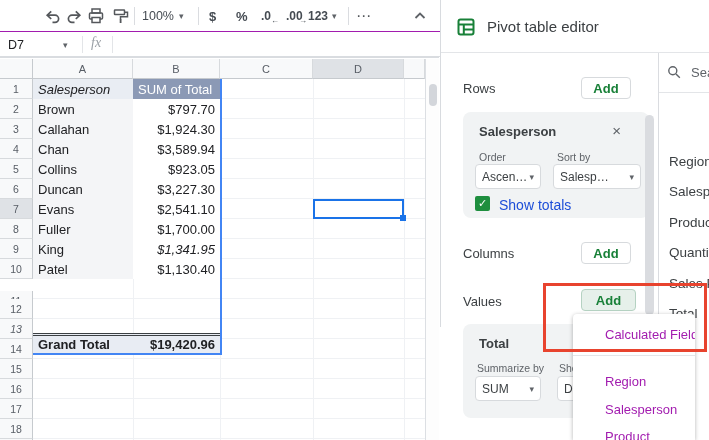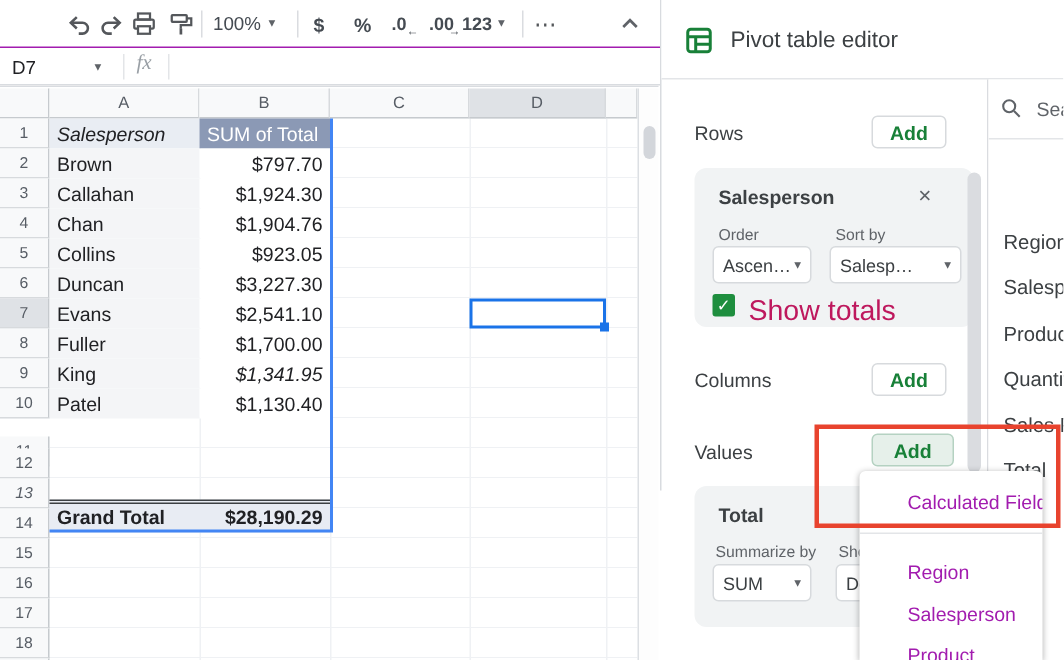--- a/index.html
+++ b/index.html
@@ -66,21 +66,21 @@
      font-family:"Liberation Sans",sans-serif;}
   .add-btn.hl{background:#e6f0ea;border-color:#b5d2c2;width:55px;}
   .card{position:absolute;left:22px;width:186px;background:#f1f3f4;border-radius:8px;}
   .card-title{position:absolute;left:16px;font-size:13px;font-weight:bold;color:#3c4043;}
   .close-x{position:absolute;right:28px;font-size:15px;color:#5f6368;cursor:pointer;line-height:14px;}
   .lbl-sm{position:absolute;font-size:10.5px;color:#5f6368;white-space:nowrap;}
   .dd{position:absolute;height:25px;background:#fff;border:1px solid #d7dadd;border-radius:4px;display:flex;align-items:center;
       justify-content:space-between;padding:0 6px;font-size:12px;color:#3c4043;cursor:pointer;white-space:nowrap;overflow:hidden;}
   .checkbox{position:absolute;width:15px;height:15px;background:#1e8e3e;border-radius:2px;color:#fff;font-size:11px;font-weight:bold;
       display:flex;align-items:center;justify-content:center;cursor:pointer;font-family:"DejaVu Sans",sans-serif;}
-  .chk-label{position:absolute;font-size:19px;color:#be185d;}
+  .chk-label{position:absolute;font-size:14px;color:#1d4ed8;}
   .panel-thumb{position:absolute;left:204px;top:115px;width:9px;height:200px;background:#dadce0;border-radius:5px;cursor:grab;z-index:5;}
   .panel-divider{position:absolute;left:217px;top:53px;width:1px;height:387px;background:#dadce0;}
 
   
   .field-list{position:absolute;left:218px;top:53px;width:51px;height:387px;overflow:hidden;background:#fff;}
   .fl-search{position:absolute;left:8px;top:7px;width:200px;height:24px;display:flex;align-items:center;gap:10px;color:#5f6368;
       font-size:13px;cursor:text;}
   .fl-divider{position:absolute;left:0;top:39px;width:51px;height:1px;background:#e3e5e8;}
   .fl-item{position:absolute;left:10px;width:150px;height:20px;font-size:13.5px;color:#3c4043;display:flex;align-items:center;
       cursor:pointer;white-space:nowrap;}
@@ -203,37 +203,37 @@
       </div>
 
     <div id="pivotCells">
         <div class="cell pvt-hdr-a" style="left: 33px; top: 21px; width: 100px;">Salesperson</div>
         <div class="cell pvt-hdr-b" style="left: 133px; top: 21px; width: 87px;">SUM of Total</div>
         <div class="cell pvt-name" style="left: 33px; top: 41px; width: 100px;">Brown</div>
         <div class="cell pvt-val right" style="left: 133px; top: 41px; width: 87px;">$797.70</div>
         <div class="cell pvt-name" style="left: 33px; top: 61px; width: 100px;">Callahan</div>
         <div class="cell pvt-val right" style="left: 133px; top: 61px; width: 87px;">$1,924.30</div>
         <div class="cell pvt-name" style="left: 33px; top: 81px; width: 100px;">Chan</div>
-        <div class="cell pvt-val right" style="left: 133px; top: 81px; width: 87px;">$1,904.76</div>
+        <div class="cell pvt-val right" style="left: 133px; top: 81px; width: 87px;">$3,589.94</div>
         <div class="cell pvt-name" style="left: 33px; top: 101px; width: 100px;">Collins</div>
         <div class="cell pvt-val right" style="left: 133px; top: 101px; width: 87px;">$923.05</div>
         <div class="cell pvt-name" style="left: 33px; top: 121px; width: 100px;">Duncan</div>
         <div class="cell pvt-val right" style="left: 133px; top: 121px; width: 87px;">$3,227.30</div>
         <div class="cell pvt-name" style="left: 33px; top: 141px; width: 100px;">Evans</div>
         <div class="cell pvt-val right" style="left: 133px; top: 141px; width: 87px;">$2,541.10</div>
         <div class="cell pvt-name" style="left: 33px; top: 161px; width: 100px;">Fuller</div>
         <div class="cell pvt-val right" style="left: 133px; top: 161px; width: 87px;">$1,700.00</div>
         <div class="cell pvt-name" style="left: 33px; top: 181px; width: 100px;">King</div>
         <div class="cell pvt-val right" style="left: 133px; top: 181px; width: 87px; font-style: italic;">$1,341.95</div>
         <div class="cell pvt-name" style="left: 33px; top: 201px; width: 100px;">Patel</div>
         <div class="cell pvt-val right" style="left: 133px; top: 201px; width: 87px;">$1,130.40</div>
       </div>
     <div class="total-row">
       <span class="tcell" style="width:100px">Grand Total</span>
-      <span class="tcell right" style="width:87px;justify-content:flex-end">$28,190.29</span>
+      <span class="tcell right" style="width:87px;justify-content:flex-end">$19,420.96</span>
     </div>
     <div class="pvt-right-border"></div>
 
     <div class="selection">
       <span class="sel-handle"></span>
     </div>
 
     <div class="v-scroll">
       <span class="thumb"></span>
     </div>

